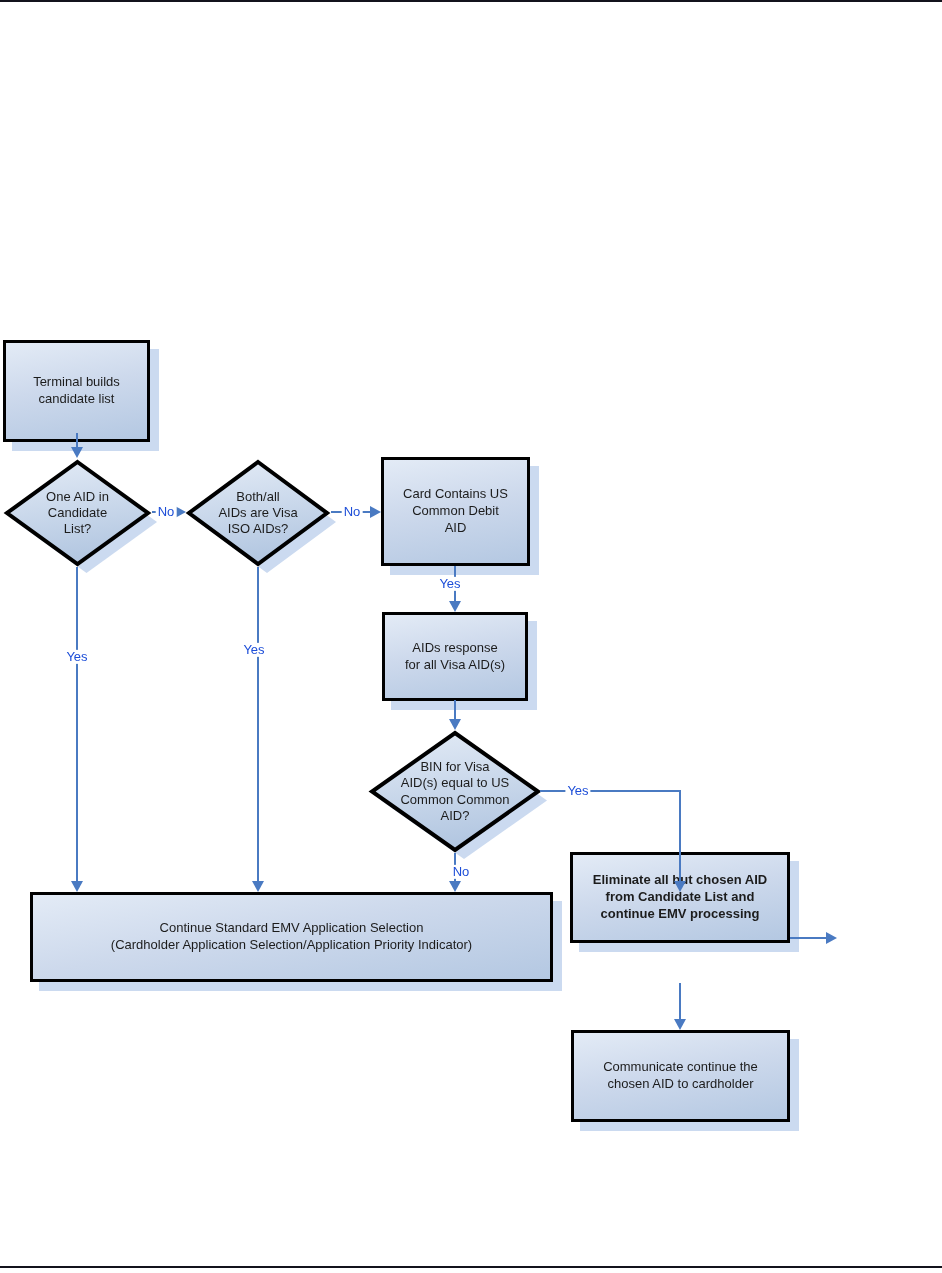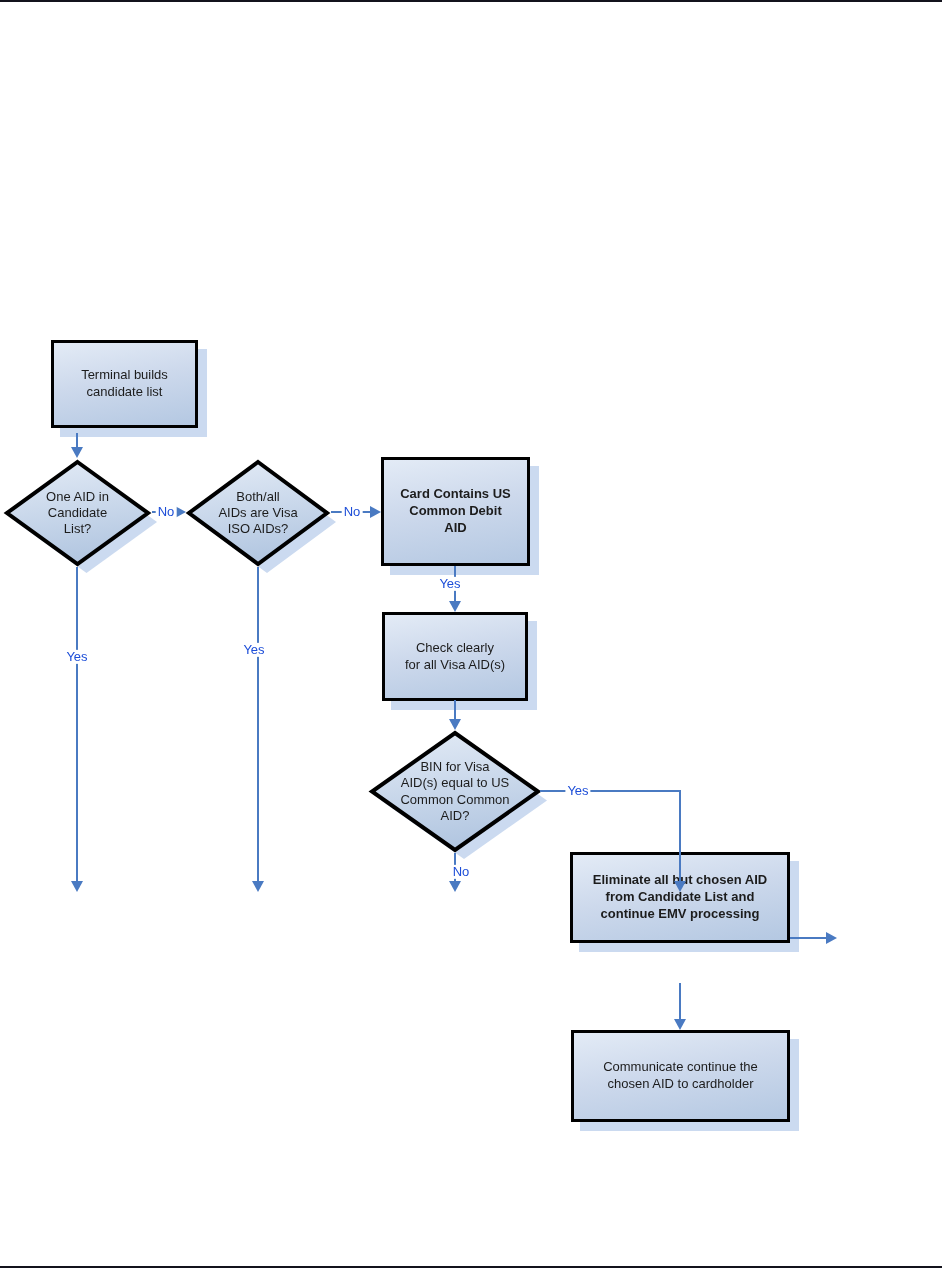--- a/index.html
+++ b/index.html
@@ -34,30 +34,32 @@
   }
 </style>
 </head>
 <body>
 
 <div id="page">
 
   <div class="rule" style="top:0;"></div>
   <div class="rule" style="top:1266px;"></div>
 
-  <div class="box" style="left:3px;top:340px;width:147px;height:88px;margin-left:48px;">Terminal builds
+  <div class="box" style="left:3px;top:340px;width:147px;height:102px;">Terminal builds
 candidate list</div>
 
-  <div class="box" style="left:381px;top:457px;width:149px;height:109px;font-weight:bold;">Card Contains US
+  <div class="box" style="left:381px;top:457px;width:149px;height:109px;">Card Contains US
 Common Debit
 AID</div>
 
-  <div class="box" style="left:382px;top:612px;width:146px;height:89px;">Check clearly
+  <div class="box" style="left:382px;top:612px;width:146px;height:89px;">AIDs response
 for all Visa AID(s)</div>
 
+  <div class="box" style="left:30px;top:892px;width:523px;height:90px;">Continue Standard EMV Application Selection
+(Cardholder Application Selection/Application Priority Indicator)</div>
 
   <div class="box" style="left:570px;top:852px;width:220px;height:91px;font-weight:bold;">Eliminate all but chosen AID
 from Candidate List and
 continue EMV processing</div>
 
   <div class="box" style="left:571px;top:1030px;width:219px;height:92px;">Communicate continue the
 chosen AID to cardholder</div>
 
   <div class="shape" style="left:185px;top:458px;width:159px;height:123px;">
     <svg width="159" height="123" viewBox="0 0 159 123">

